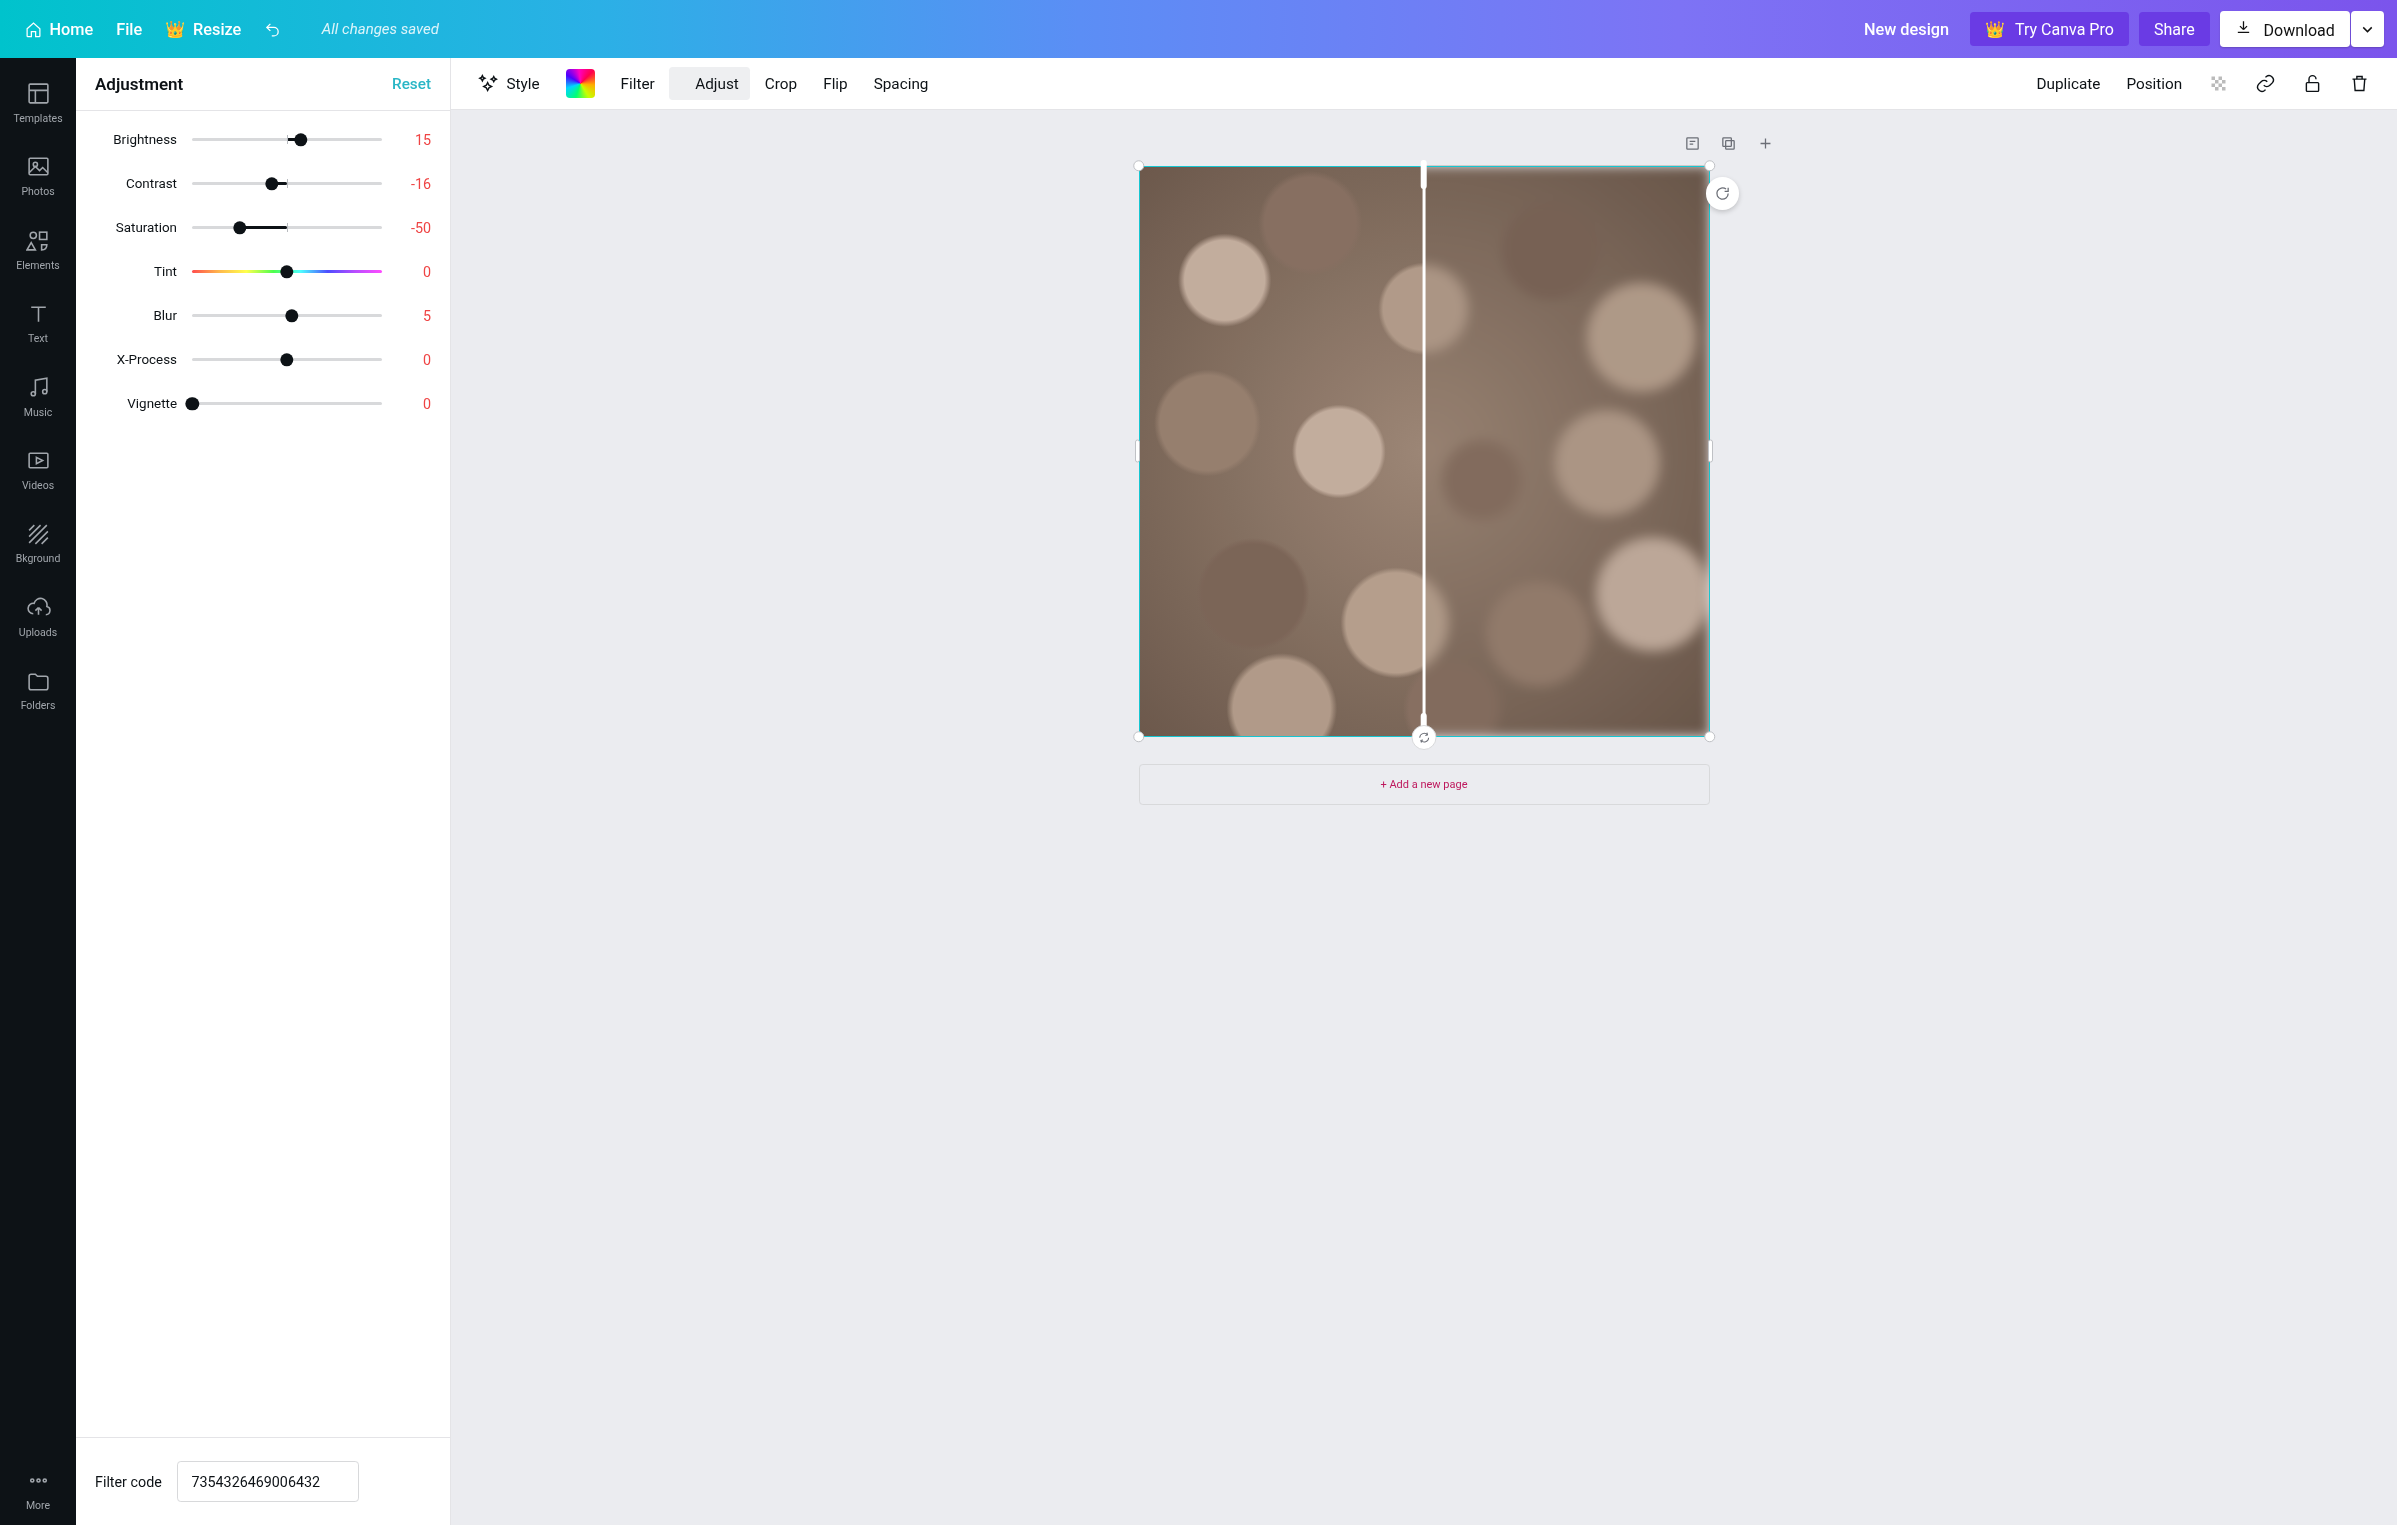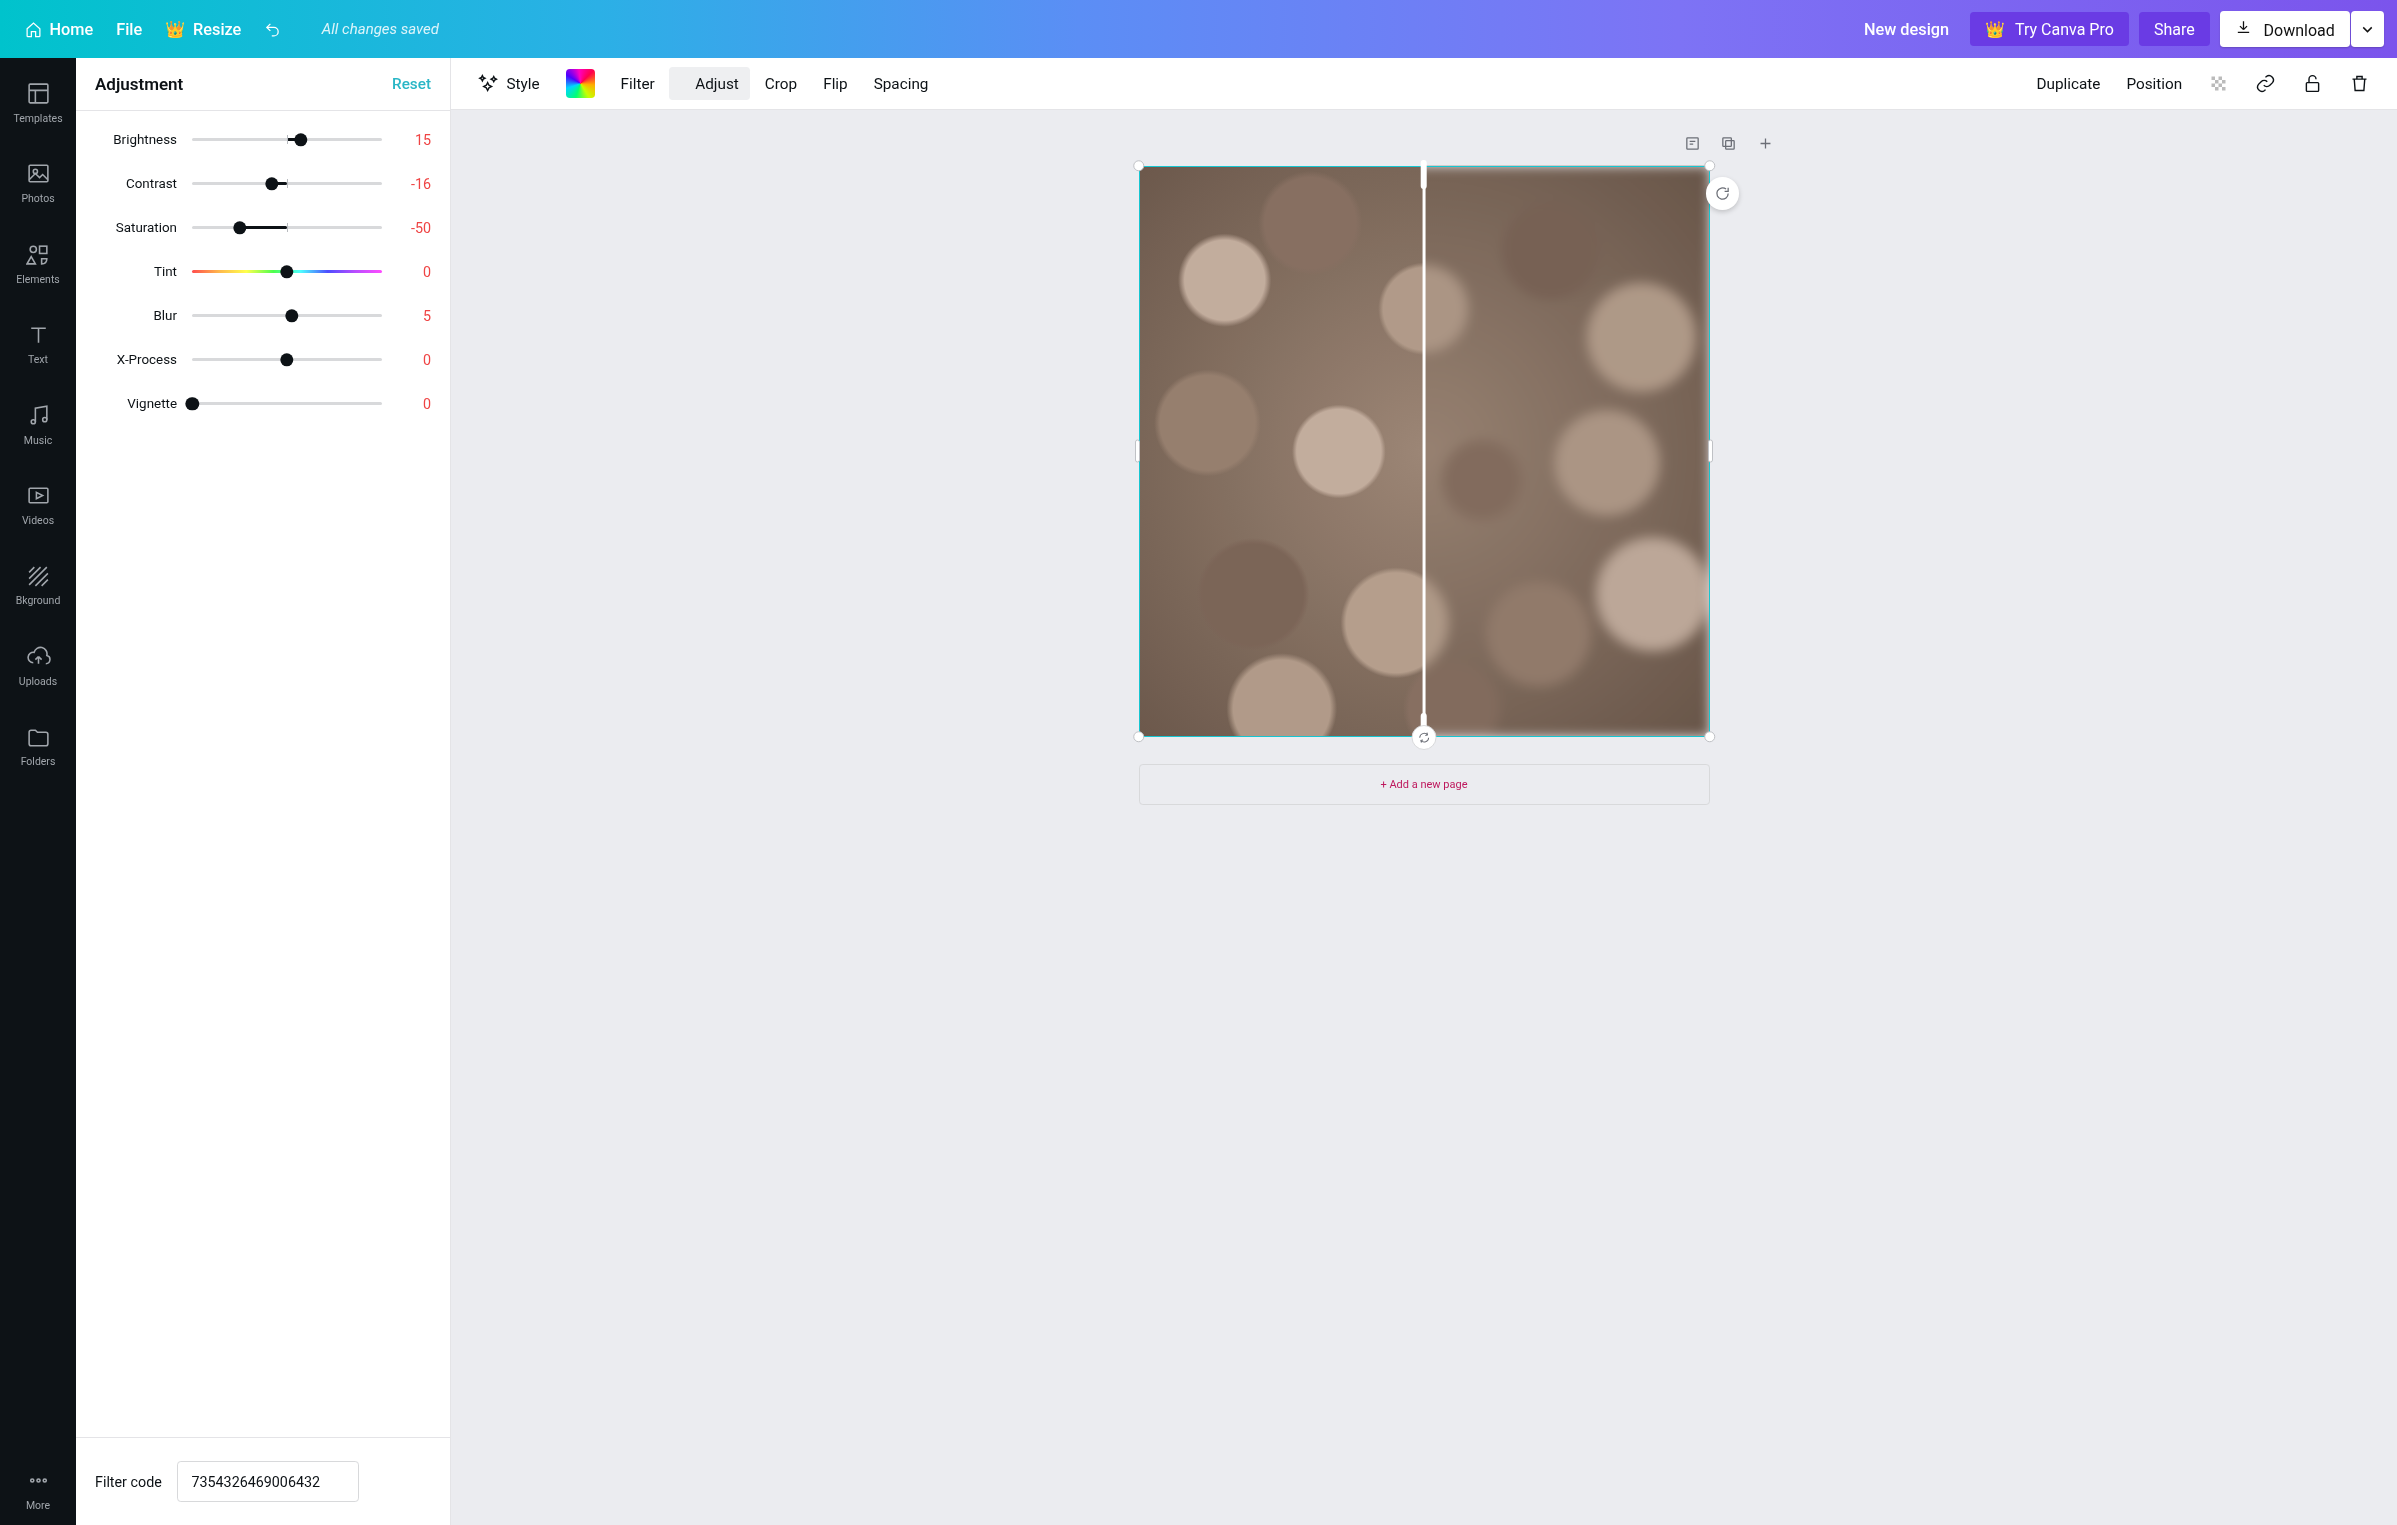--- a/index.html
+++ b/index.html
@@ -25,21 +25,21 @@
                      box-shadow: 0 1px 1.9px rgba(0,0,0,0.2);}
   .crown { color: #ffb800; }
   .header svg { width:17px; height:17px; }
   .hbtn-white svg, .hbtn-dd svg { stroke:#111; }
 
   
   .main { flex: 1; display: flex; min-height: 0; }
 
   
   .rail { width: 76px; flex: 0 0 76px; background: #0d1216; display: flex; flex-direction: column;
-          align-items: center; padding-top: 9.6px; gap: 10px; }
+          align-items: center; padding-top: 9.6px; gap: 3px; }
   .rail-item { width: 100%; color: #a1a6ac; display: flex; flex-direction: column; align-items: center;
                gap: 5.7px; padding: 13.4px 0; cursor: pointer; font-size: 10.5px; }
   .rail-item svg { width: 25px; height: 25px; stroke: #a1a6ac; fill: none; stroke-width: 1.5; }
   .rail-spacer { flex: 1; }
 
   
   .panel { width: 375px; flex: 0 0 375px; background: #fff; border-right: 1px solid #e4e4e7;
            display: flex; flex-direction: column; }
   .panel-head { height: 53px; flex: 0 0 53px; display: flex; align-items: center; justify-content: space-between;
                 padding: 0 19px; border-bottom: 1px solid #e4e4e7; }

